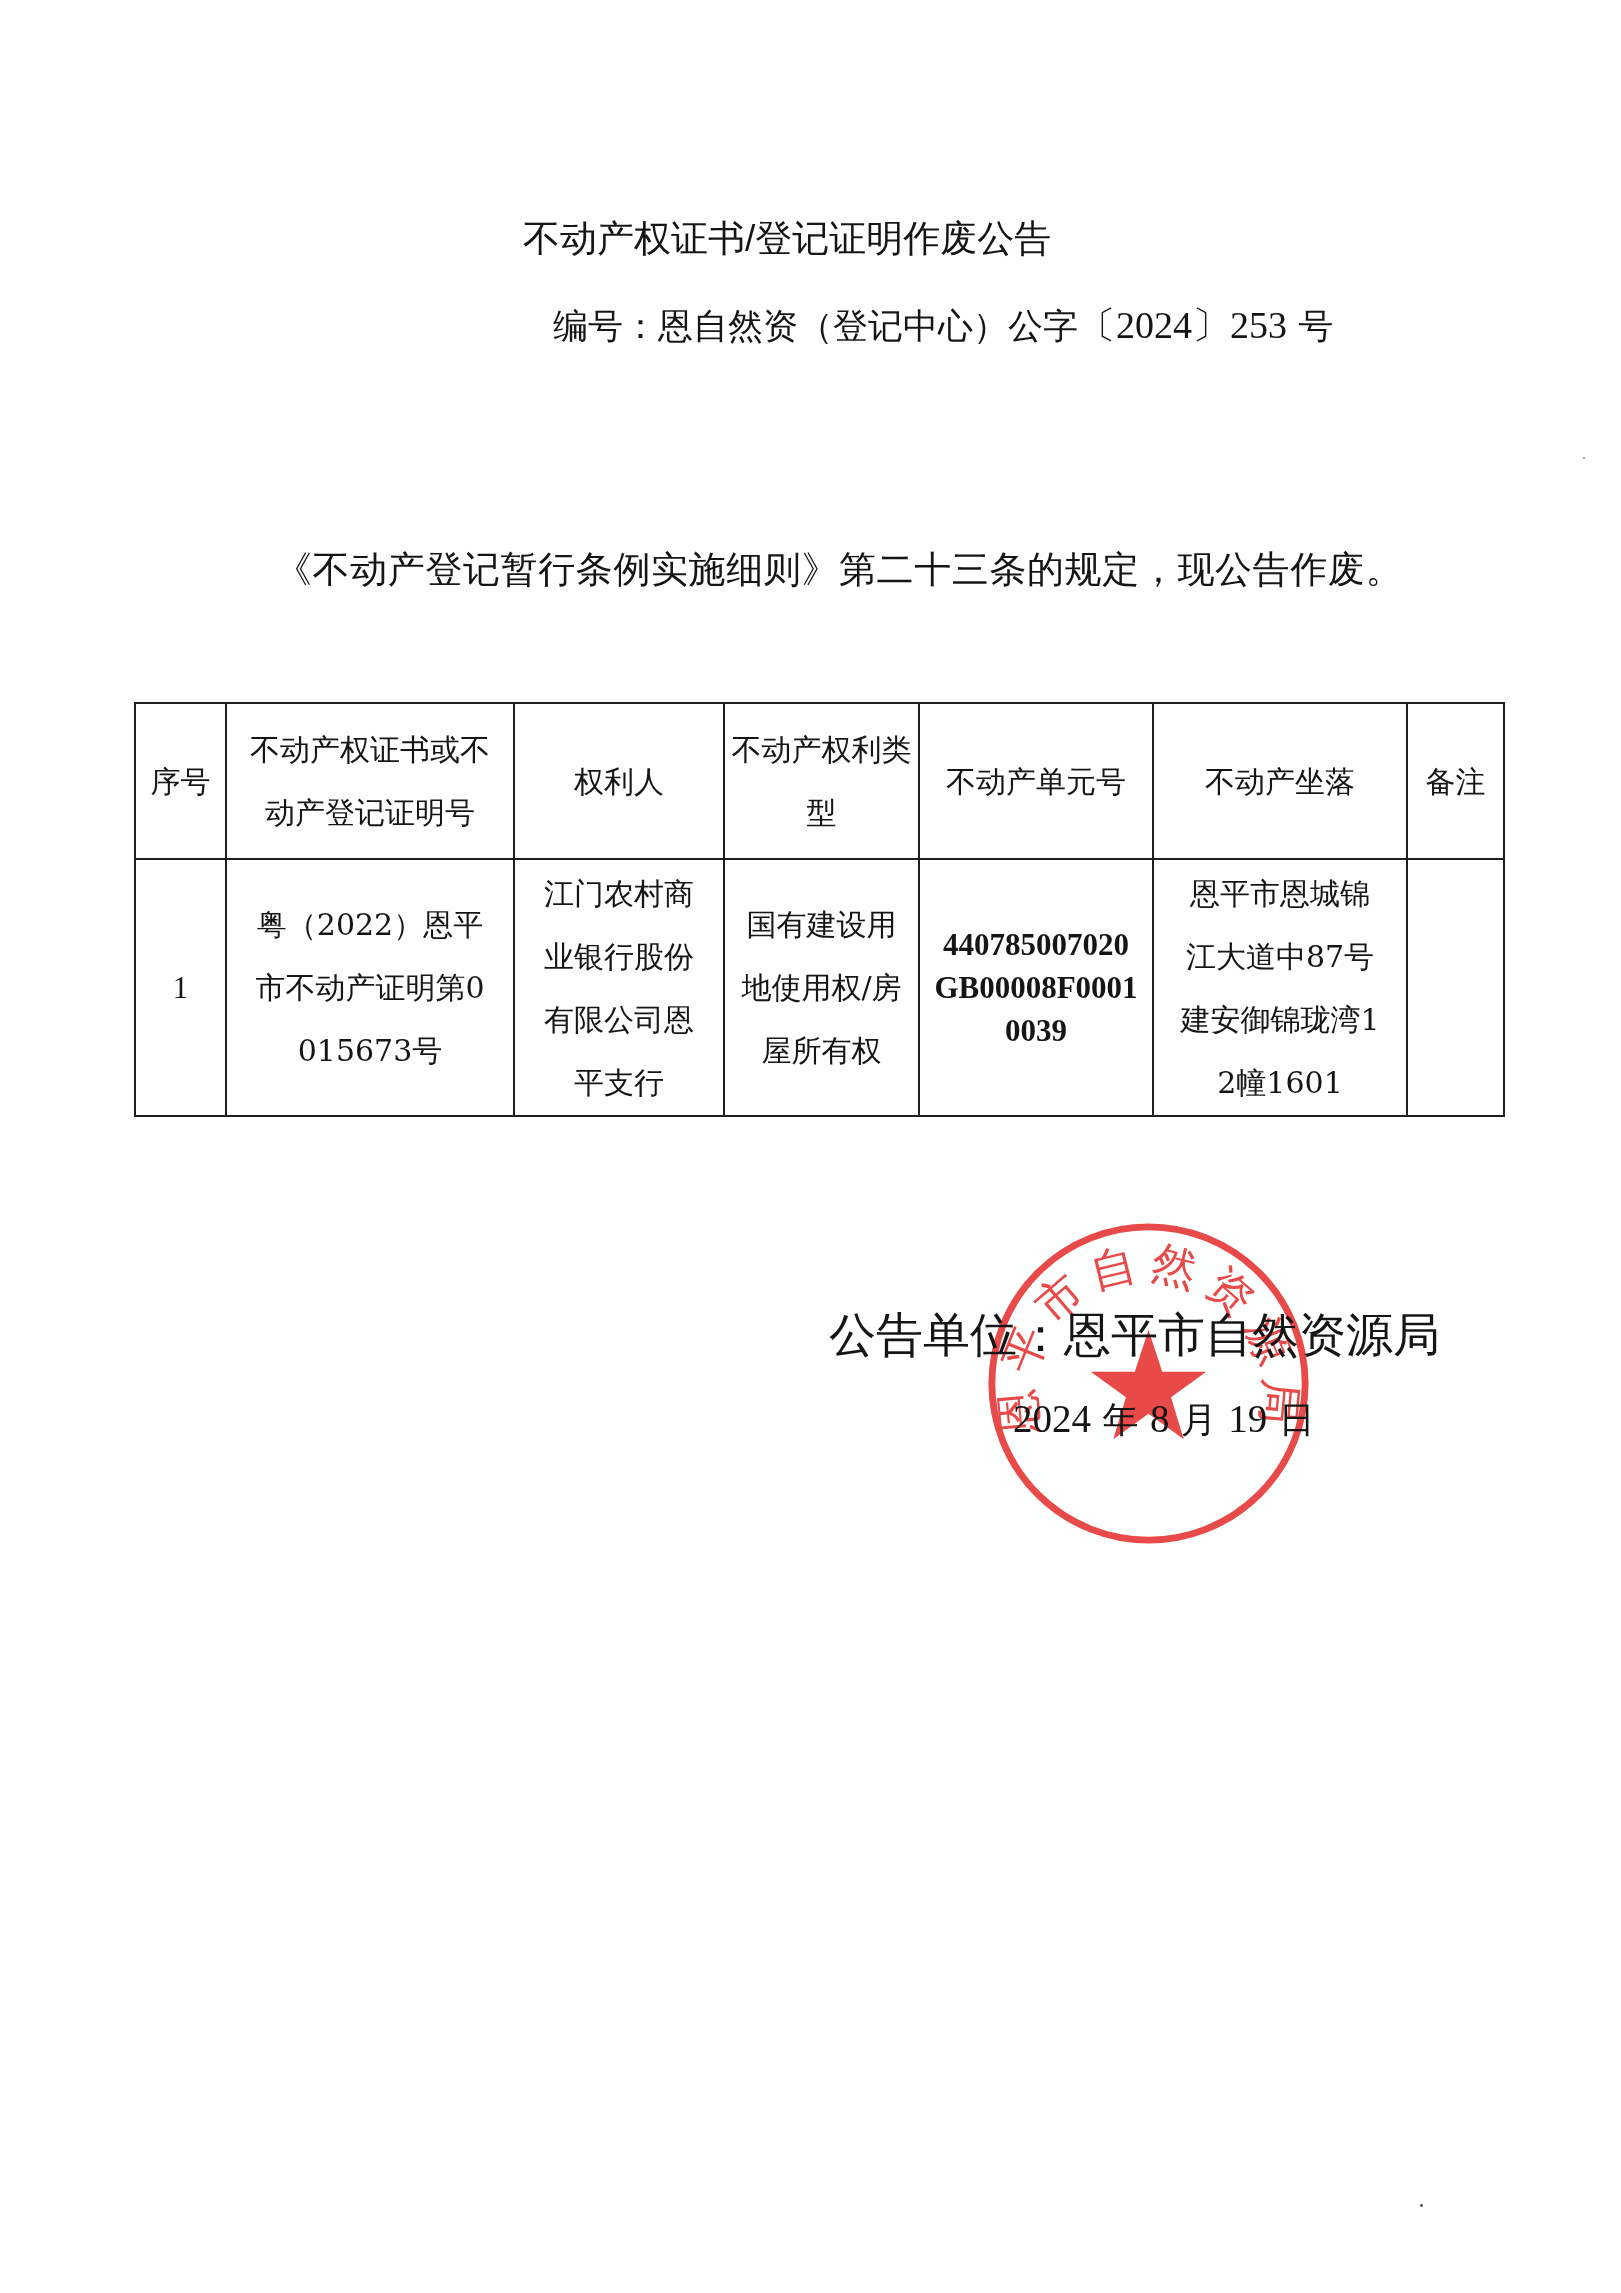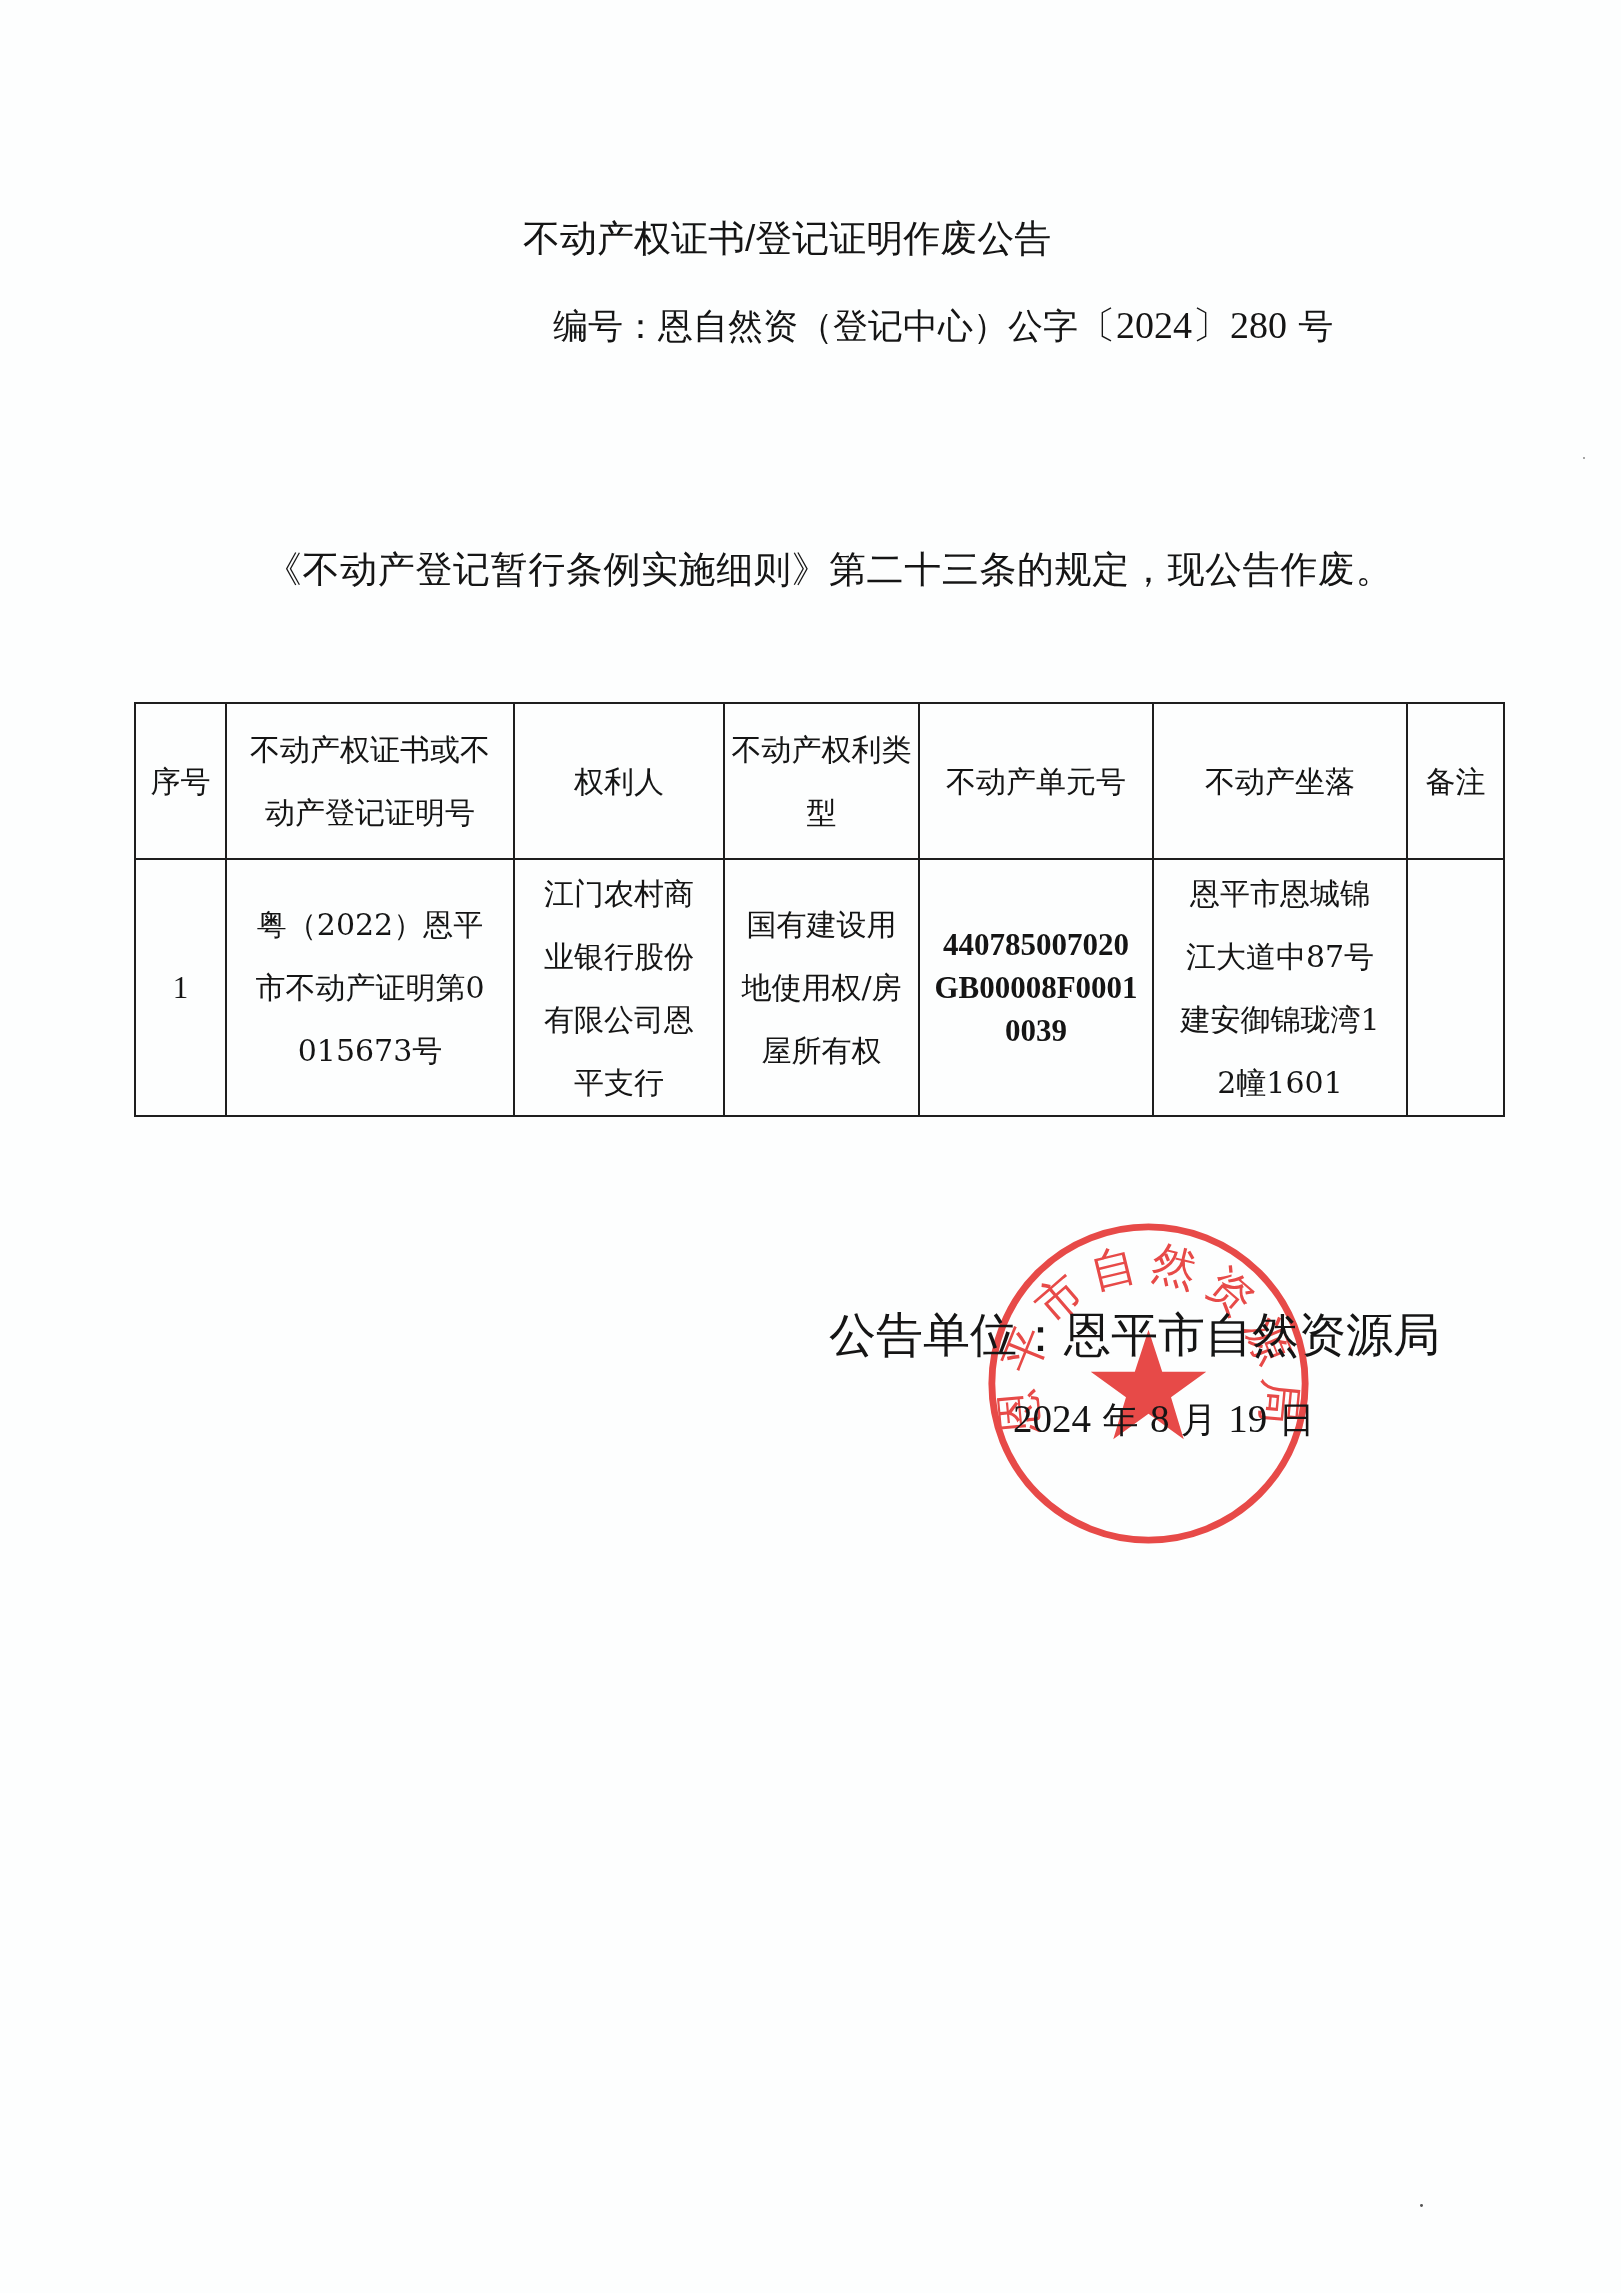--- a/index.html
+++ b/index.html
@@ -45,21 +45,21 @@
       font-size: 38px;
     }
     .para {
       position: absolute;
       font-size: 37px;
       white-space: nowrap;
       font-family: "DejaVu Serif", "Liberation Serif", serif;
       color: #151515;
     }
     .para.l1 { left: 326px; top: 470px; letter-spacing: 0.6px; }
-    .para.l2 { left: 265px; top: 545px; letter-spacing: 0.6px; }
+    .para.l2 { left: 275px; top: 545px; letter-spacing: 0.6px; }
 
     table.notice {
       position: absolute;
       left: 134px;
       top: 702px;
       width: 1369px;
       border-collapse: collapse;
       table-layout: fixed;
       font-family: "DejaVu Serif", "Liberation Serif", serif;
       font-size: 30px;
@@ -121,21 +121,21 @@
     }
   </style>
 </head>
 <body>
 
 <div class="page">
 
   <div class="title">不动产权证书/登记证明作废公告</div>
 
   <div class="doc-code">
-    <span>编号：恩自然资（登记中心）公字</span><span class="num">〔2024〕</span><span class="num">280</span> <span>号</span>
+    <span>编号：恩自然资（登记中心）公字</span><span class="num">〔2024〕</span><span class="num">253</span> <span>号</span>
   </div>
 
   <div class="para l2">《不动产登记暂行条例实施细则》第二十三条的规定，现公告作废。</div>
 
   <table class="notice">
     <colgroup>
       <col style="width:91px">
       <col style="width:288px">
       <col style="width:210px">
       <col style="width:195px">

